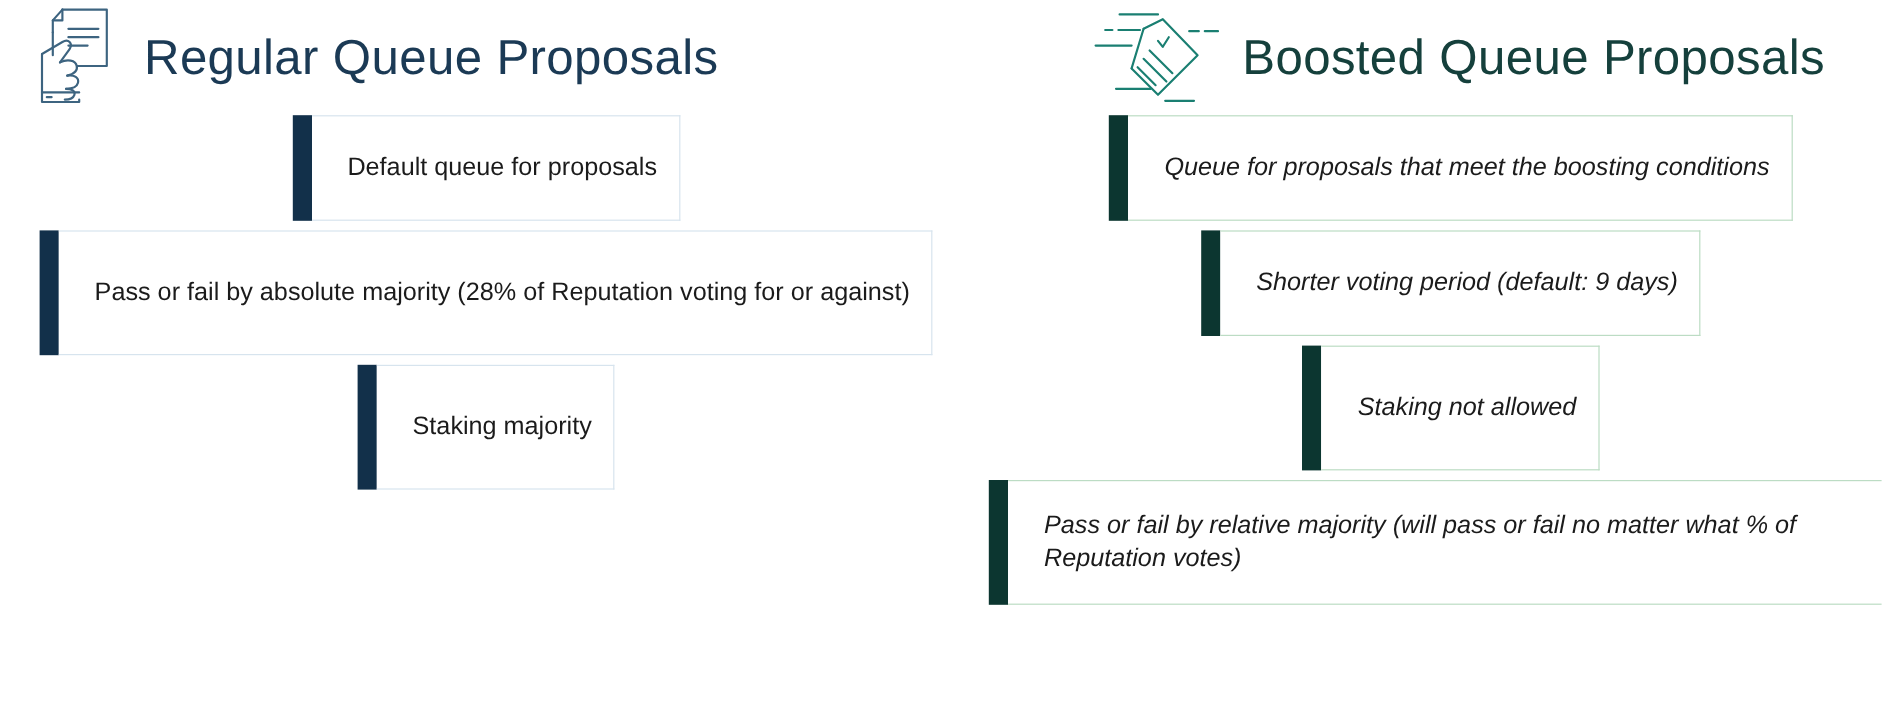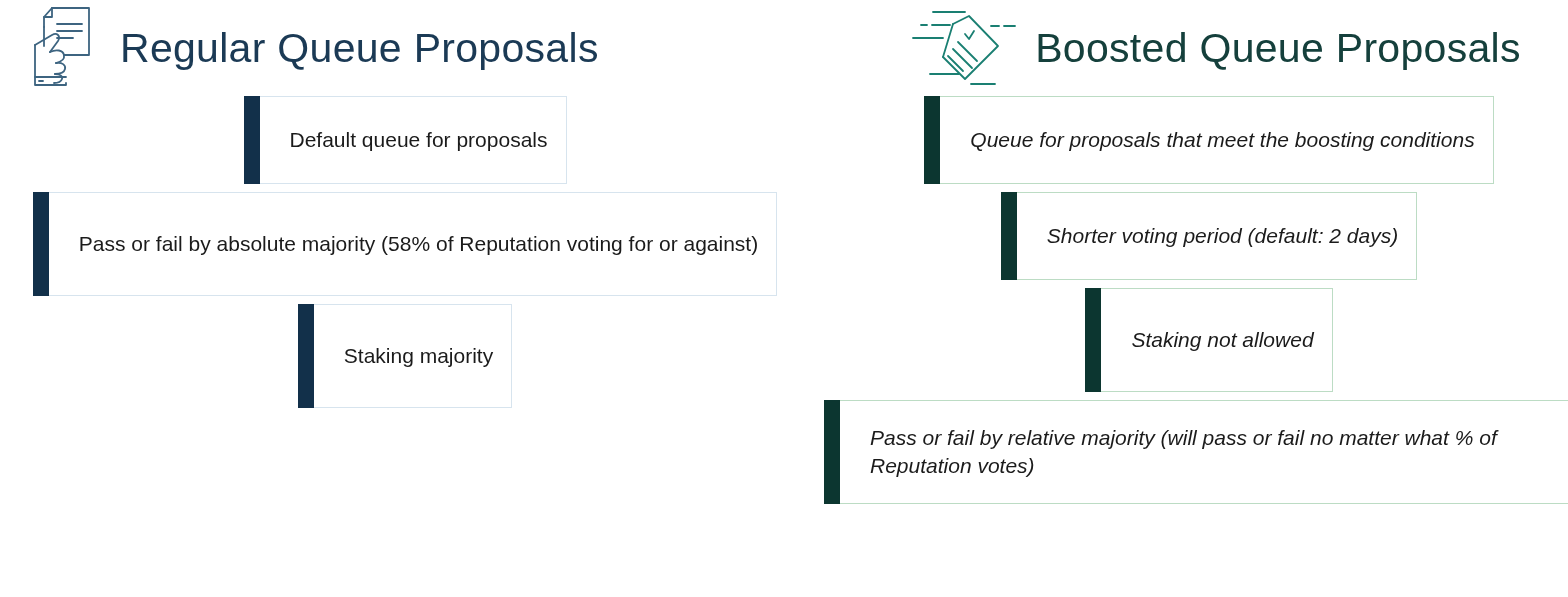--- a/index.html
+++ b/index.html
@@ -142,21 +142,21 @@
         <span class="accent"></span>
         <div class="card-body">
           <span class="card-text">Default queue for proposals</span>
         </div>
       </div>
 
 
       <div class="card tall">
         <span class="accent"></span>
         <div class="card-body">
-          <span class="card-text">Pass or fail by absolute majority (58% of Reputation voting for or against)</span>
+          <span class="card-text">Pass or fail by absolute majority (28% of Reputation voting for or against)</span>
         </div>
       </div>
 
       <div class="card tall">
         <span class="accent"></span>
         <div class="card-body">
           <span class="card-text">Staking majority</span>
         </div>
       </div>
 
@@ -192,21 +192,21 @@
       <div class="card">
         <span class="accent"></span>
         <div class="card-body">
           <span class="card-text">Queue for proposals that meet the boosting conditions</span>
         </div>
       </div>
 
       <div class="card">
         <span class="accent"></span>
         <div class="card-body">
-          <span class="card-text">Shorter voting period (default: 2 days)</span>
+          <span class="card-text">Shorter voting period (default: 9 days)</span>
         </div>
       </div>
 
       <div class="card tall">
         <span class="accent"></span>
         <div class="card-body">
           <span class="card-text">Staking not allowed</span>
         </div>
       </div>
 

